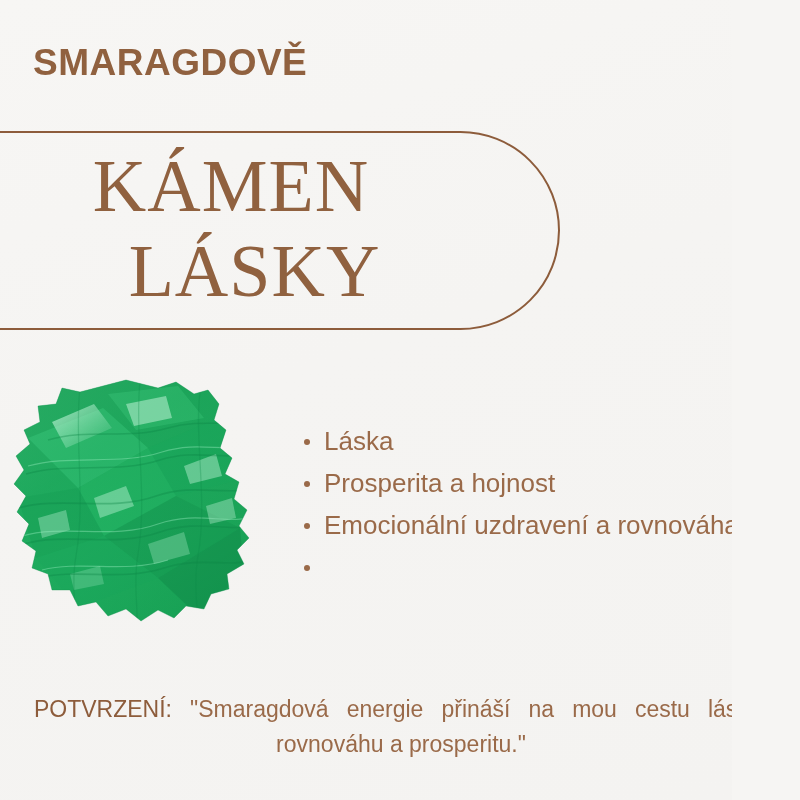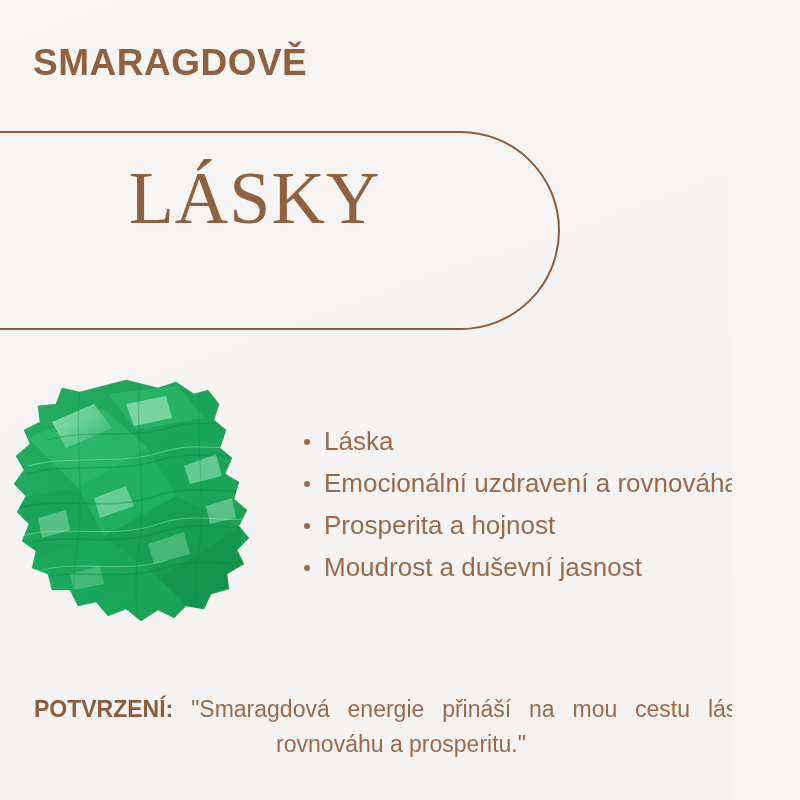--- a/index.html
+++ b/index.html
@@ -131,34 +131,35 @@
     top: 692px;
     width: 734px;
     font-family: "Liberation Sans", sans-serif;
     font-size: 23px;
     color: #9a6a49;
     line-height: 1.5;
     text-align: justify;
     text-align-last: center;
   }
   .affirm .label {
-    font-weight: 700;
+    font-weight: 400;
     color: #8d5c3b;
   }
 </style>
 </head>
 <body>
 
 <div id="poster">
 
   <div class="kicker">SMARAGDOVĚ</div>
 
   <div class="pill-frame"></div>
 
   <div class="title-block">
+    <span class="title-line">KÁMEN</span>
     <span class="title-line second">LÁSKY</span>
   </div>
 
   <div class="gem-wrap">
     <svg viewBox="0 0 262 258" xmlns="http://www.w3.org/2000/svg" aria-hidden="true">
       <defs>
         <linearGradient id="gemMain" x1="0.15" y1="0" x2="0.85" y2="1">
           <stop offset="0%" stop-color="#3fd483"></stop>
           <stop offset="28%" stop-color="#27bd6b"></stop>
           <stop offset="60%" stop-color="#1fae5f"></stop>
@@ -242,29 +243,28 @@
   </div>
 
   <div class="props">
     <ul class="props-list">
       <li>
         <span class="dot"></span>
         <span>Láska</span>
       </li>
       <li>
         <span class="dot"></span>
+        <span>Prosperita a hojnost</span>
+      </li>
+      <li>
+        <span class="dot"></span>
         <span>Emocionální uzdravení a rovnováha</span>
       </li>
       <li>
         <span class="dot"></span>
-        <span>Prosperita a hojnost</span>
-      </li>
-      <li>
-        <span class="dot"></span>
-        <span>Moudrost a duševní jasnost</span>
       </li>
     </ul>
   </div>
 
   <div class="affirm">
     <span class="label">POTVRZENÍ:</span>
     <span>"Smaragdová energie přináší na mou cestu lásku, rovnováhu a prosperitu."</span>
   </div>
 
 </div>

